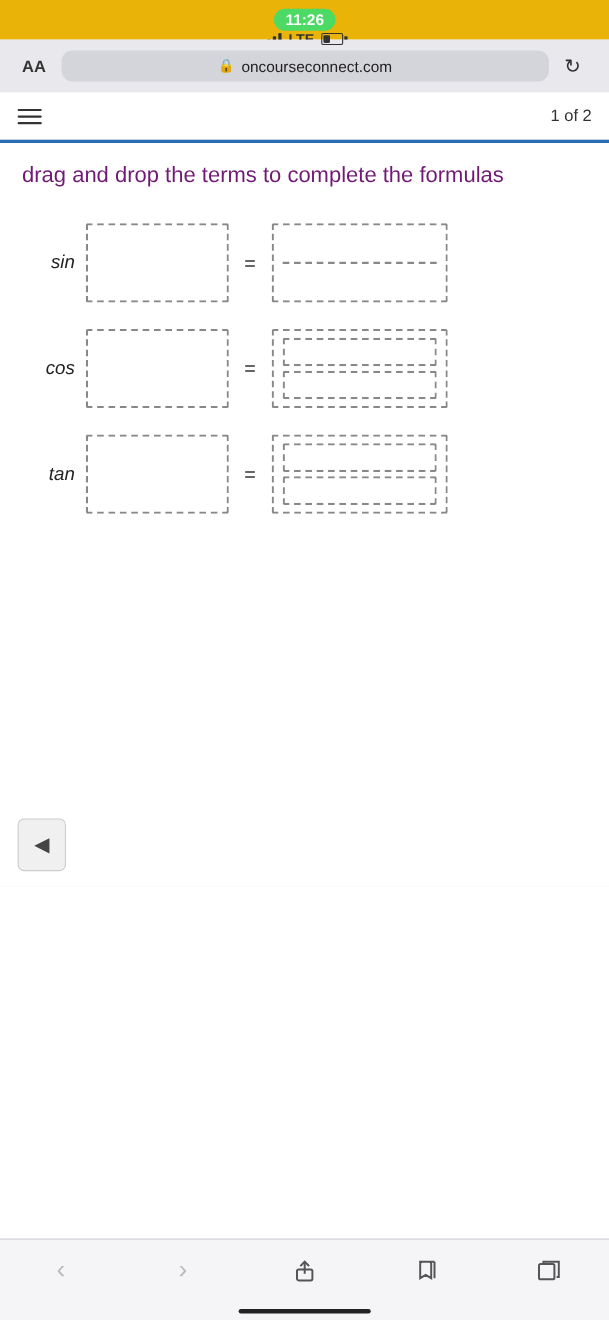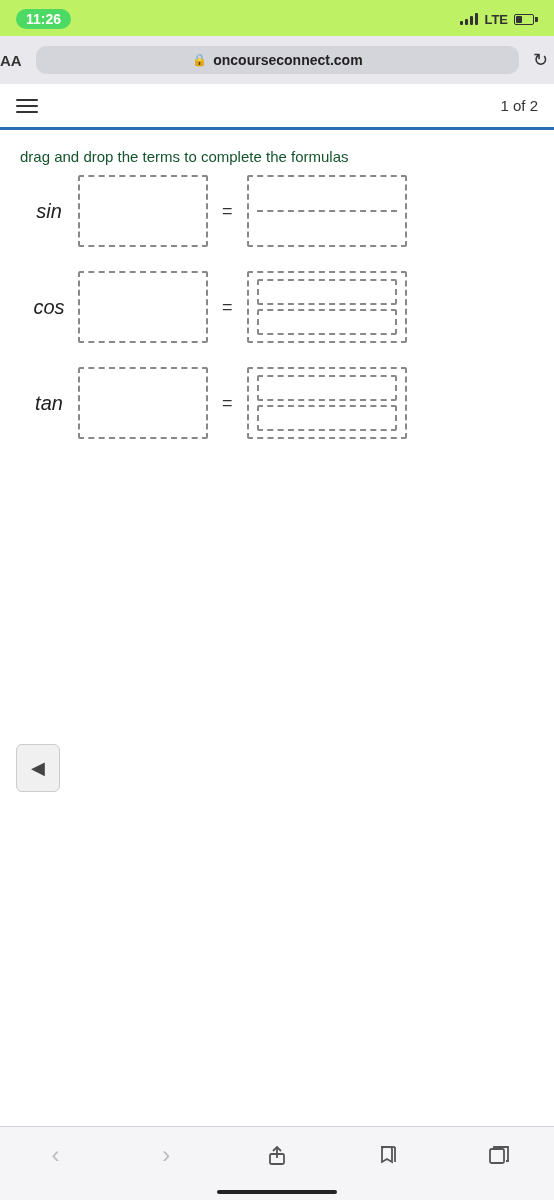--- a/index.html
+++ b/index.html
@@ -8,26 +8,27 @@
       width: 554px;
       min-height: 1200px;
       background: #f0f0f5;
       font-family: -apple-system, BlinkMacSystemFont, 'Helvetica Neue', Arial, sans-serif;
       display: flex;
       flex-direction: column;
     }
 
     
     .status-bar {
-      background: #bef264;
+      background: #eab308;
       display: flex;
       align-items: center;
       justify-content: space-between;
       padding: 8px 16px 6px 16px;
       height: 36px;
+      flex-direction: column;
     }
     .status-time {
       background: #4cd964;
       color: #fff;
       font-weight: 700;
       font-size: 14px;
       border-radius: 12px;
       padding: 2px 10px;
     }
     .status-icons {
@@ -75,21 +76,21 @@
       height: 5px;
       background: #333;
       border-radius: 0 1px 1px 0;
     }
 
     
     .browser-bar {
       background: #e8e8ed;
       display: flex;
       align-items: center;
-      padding: 8px 0;
+      padding: 8px 20px;
       gap: 8px;
       height: 48px;
     }
     .aa-text {
       font-size: 15px;
       font-weight: 600;
       color: #333;
       min-width: 28px;
     }
     .url-bar {
@@ -102,21 +103,21 @@
       padding: 6px 12px;
       gap: 6px;
     }
     .lock-icon {
       font-size: 12px;
       color: #555;
     }
     .url-text {
       font-size: 14px;
       color: #222;
-      font-weight: 700;
+      font-weight: 400;
     }
     .refresh-btn {
       font-size: 18px;
       color: #333;
       cursor: pointer;
       padding: 2px 6px;
     }
 
     
     .nav-bar {
@@ -147,44 +148,45 @@
     }
 
     
     .main-content {
       background: #fff;
       flex: 1;
       padding: 18px 20px 20px 20px;
     }
 
     .instruction-text {
-      font-size: 15px;
-      color: #14532d;
+      font-size: 20px;
+      color: #701a75;
+      margin-bottom: 22px;
     }
 
     
     .formulas-area {
       display: flex;
       flex-direction: column;
       gap: 24px;
       padding: 10px 0 10px 10px;
     }
 
     .formula-row {
       display: flex;
       align-items: center;
       gap: 10px;
     }
 
     .formula-label {
-      font-size: 20px;
+      font-size: 17px;
       font-style: italic;
       color: #222;
       width: 38px;
-      text-align: center;
+      text-align: right;
     }
 
     .drop-box {
       border: 2px dashed #888;
       border-radius: 2px;
       width: 130px;
       height: 72px;
       background: #fff;
       position: relative;
     }

